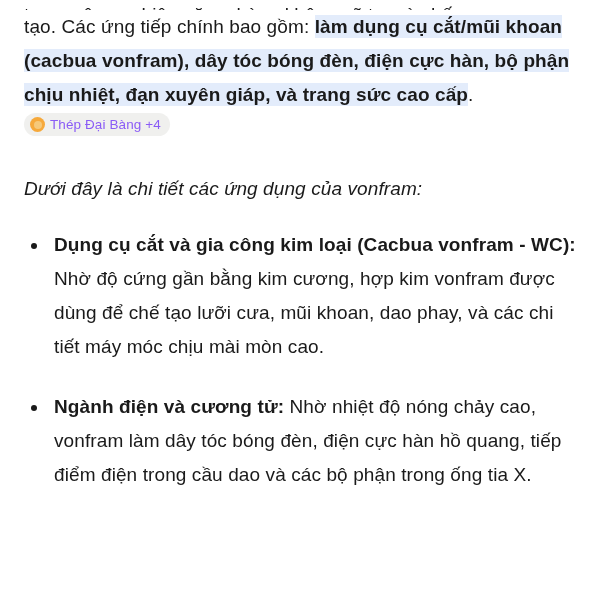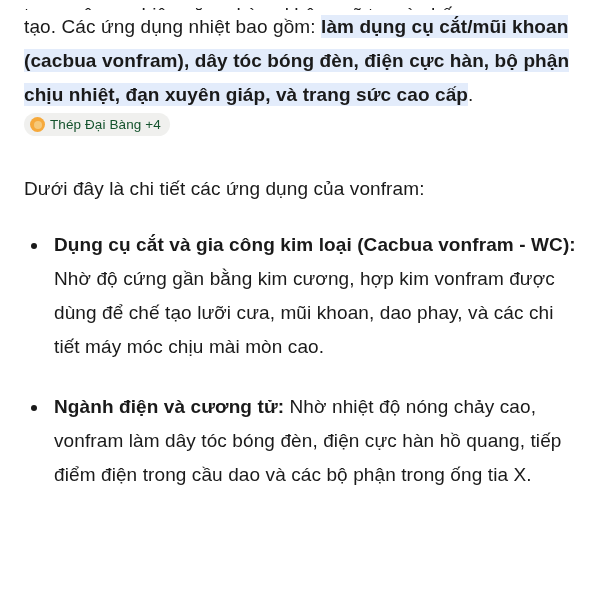--- a/index.html
+++ b/index.html
@@ -55,21 +55,21 @@
   
   .cite {
     display: inline-flex;
     align-items: center;
     gap: 5px;
     background: #f0f0ee;
     border-radius: 12px;
     padding: 2px 9px 2px 6px;
     font-size: 13.5px;
     line-height: 19px;
-    color: #14532d;
+    color: #8b5cf6;
     vertical-align: 3px;
     white-space: nowrap;
     font-weight: normal;
   }
   .cite-icon {
     display: inline-block;
     width: 15px;
     height: 15px;
     border-radius: 50%;
     background: #f6a93b;
@@ -82,20 +82,21 @@
     left: 3.5px;
     top: 3.5px;
     width: 8px;
     height: 8px;
     border-radius: 50%;
     background: #f6c97a;
   }
 
   .para.second {
     margin-top: 26px;
+    font-style: italic;
   }
 
   ul.bullets {
     list-style: none;
     margin: 22px 0 0 0;
     padding: 0;
   }
   ul.bullets li {
     position: relative;
     padding-left: 30px;
@@ -118,21 +119,21 @@
     font-weight: bold;
   }
 </style>
 </head>
 <body>
 
 <div class="page">
 
   <div class="clipped-line">trọng công nghiệp nặng, hàng không vũ trụ và chế</div>
 
-  <p class="para intro"><span>tạo. Các ứng dụng nhiệt bao gồm: </span><span class="hl">làm dụng cụ cắt/mũi khoan (cacbua vonfram), dây tóc bóng đèn, điện cực hàn, bộ phận chịu nhiệt, đạn xuyên giáp, và trang sức cao cấp</span><span>.</span> <span class="cite">
+  <p class="para intro"><span>tạo. Các ứng tiếp chính bao gồm: </span><span class="hl">làm dụng cụ cắt/mũi khoan (cacbua vonfram), dây tóc bóng đèn, điện cực hàn, bộ phận chịu nhiệt, đạn xuyên giáp, và trang sức cao cấp</span><span>.</span> <span class="cite">
         <span class="cite-icon"></span>
         <span>Thép Đại Bàng +4</span>
       </span></p>
 
   <p class="para second">Dưới đây là chi tiết các ứng dụng của vonfram:</p>
 
   <ul class="bullets">
     <li><b>Dụng cụ cắt và gia công kim loại (Cacbua vonfram - WC):</b><span> Nhờ độ cứng gần bằng kim cương, hợp kim vonfram được dùng để chế tạo lưỡi cưa, mũi khoan, dao phay, và các chi tiết máy móc chịu mài mòn cao.</span></li>
     <li><b>Ngành điện và cương tử:</b><span> Nhờ nhiệt độ nóng chảy cao, vonfram làm dây tóc bóng đèn, điện cực hàn hồ quang, tiếp điểm điện trong cầu dao và các bộ phận trong ống tia X.</span></li>
   </ul>

